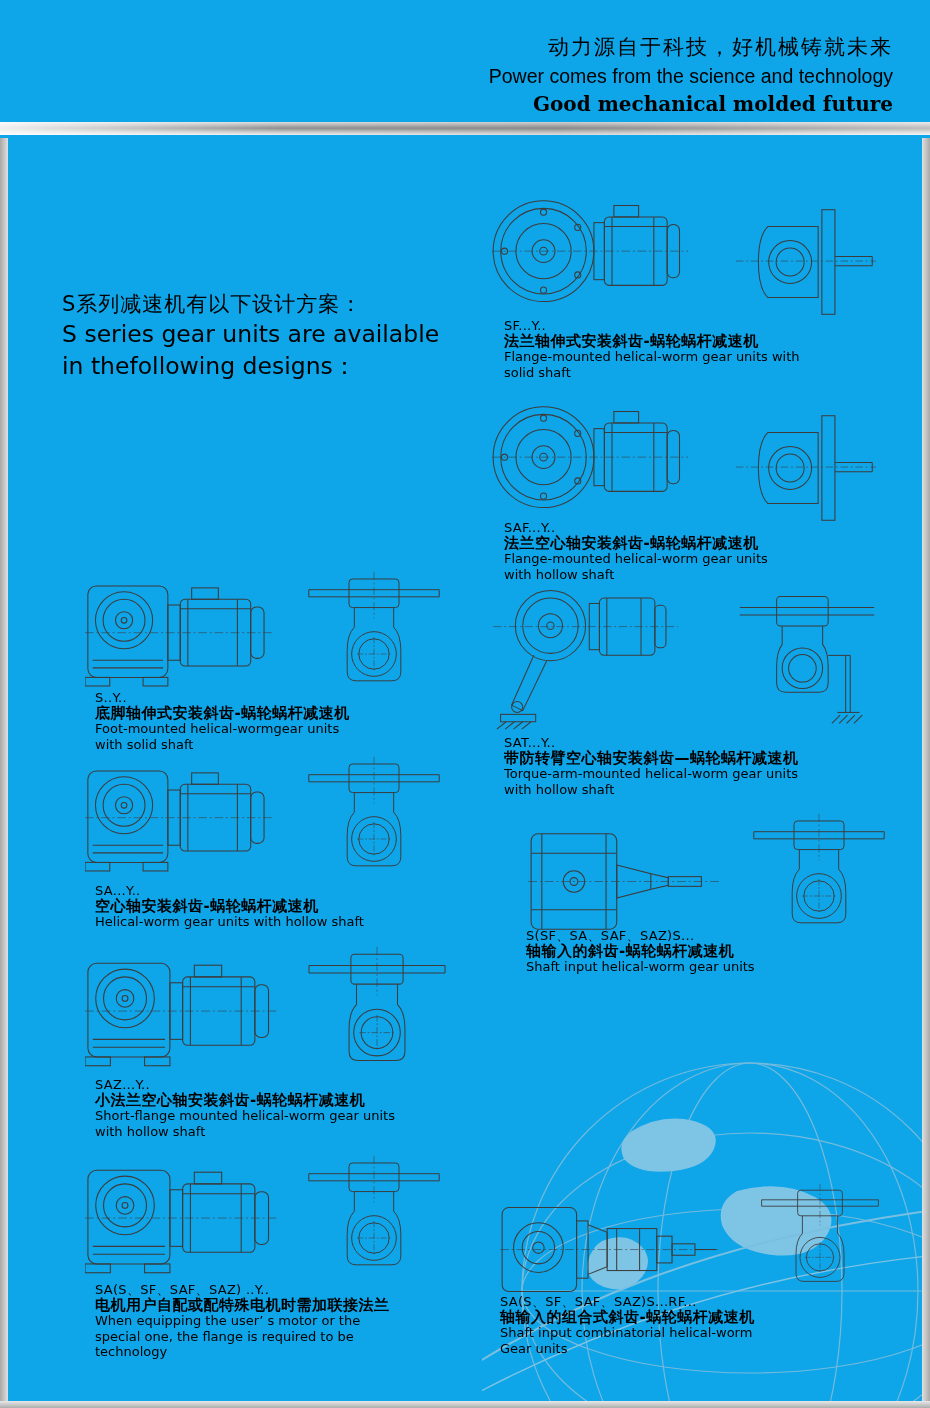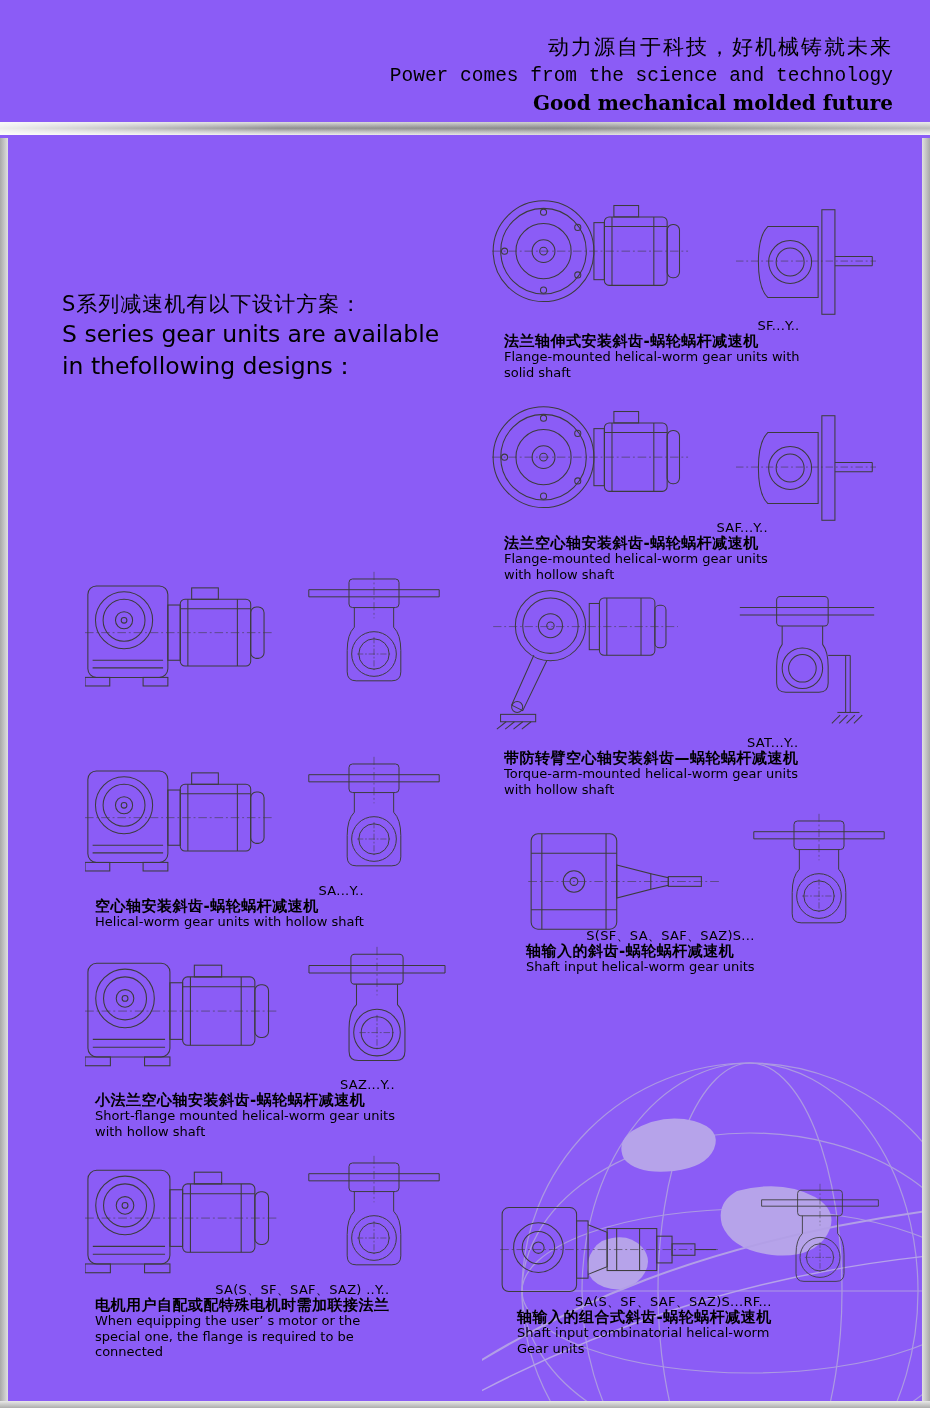--- a/index.html
+++ b/index.html
@@ -4,51 +4,51 @@
 <style>
   * { margin:0; padding:0; box-sizing:border-box; }
   html,body { width:930px; height:1408px; }
   body {
     position:relative;
     background:#ffffff;
     font-family:"DejaVu Sans", sans-serif;
     color:#000;
     overflow:hidden;
   }
-  .page { position:absolute; inset:0; background:#8b5cf6; }
+  .page { position:absolute; inset:0; background:#0ea5e9; }
 
   
   .edge-left  { position:absolute; left:0;  top:138px; width:8px;  height:1263px;
                 background:linear-gradient(90deg,#a8a8a8,#e0e0e0); }
   .edge-right { position:absolute; right:0; top:138px; width:8px;  height:1263px;
                 background:linear-gradient(270deg,#a8a8a8,#e0e0e0); }
   .edge-bottom{ position:absolute; left:0; bottom:0; width:100%; height:7px;
                 background:linear-gradient(0deg,#adadad,#e8e8e8); }
 
   
   .header { position:absolute; top:33px; right:37px; text-align:right; z-index:3; }
   .header .cn   { font-size:21px; letter-spacing:2px; font-weight:500; }
-  .header .en   { font-family:Liberation Mono, monospace; font-size:19.5px; margin-top:4px; }
+  .header .en   { font-family:Liberation Sans, sans-serif; font-size:19.5px; margin-top:4px; }
   .header .bold { font-family:"DejaVu Serif", serif; font-size:20px; font-weight:bold; margin-top:4px; }
 
   .bar { position:absolute; top:122px; left:0; width:100%; height:13px; z-index:2;
          background:
            linear-gradient(90deg, rgba(255,255,255,.85), rgba(255,255,255,0) 30%, rgba(80,80,80,.10) 60%, rgba(255,255,255,.4) 100%),
            linear-gradient(180deg,#dedede 0%, #8f8f8f 48%, #c6c6c6 75%, #efefef 100%); }
 
   
   .intro { position:absolute; left:62px; top:290px; z-index:3; }
   .intro .cn { font-size:21px; letter-spacing:1px; font-weight:500; }
   .intro .en { font-size:23.5px; line-height:32px; margin-top:0; }
 
   
   .item  { position:absolute; width:410px; z-index:3; }
   .draw  { position:absolute; }
   .label { position:absolute; font-size:13px; line-height:15.5px; }
-  .label .code { letter-spacing:.3px;text-align:right; }
+  .label .code { letter-spacing:.3px; }
   .label .cn   { font-weight:bold; font-size:15px; letter-spacing:.5px; }
   .label .en   { white-space:pre-line; }
 
   .globe { position:absolute; right:8px; bottom:7px; opacity:.55; z-index:1; }
 </style>
 </head>
 <body>
 
 <svg width="0" height="0" style="position:absolute" aria-hidden="true">
   <defs>
@@ -217,20 +217,26 @@
     <div class="en">in thefollowing designs：</div>
   </section>
 
   <section class="item" style="left:85px; top:568px; height:200px">
     <svg class="draw" style="left:0; top:14px" width="200" height="107" viewBox="0 0 210 112">
         <use href="#g-side-foot"></use>
       </svg>
     <svg class="draw" style="left:222px; top:2px" width="134" height="118" viewBox="0 0 150 132">
         <use href="#g-end-top"></use>
       </svg>
+    <div class="label" style="left:10px; top:122px">
+      <div class="code">S..Y..</div>
+      <div class="cn">底脚轴伸式安装斜齿-蜗轮蜗杆减速机</div>
+      <div class="en">Foot-mounted helical-wormgear units
+with solid shaft</div>
+    </div>
   </section>
 
   <section class="item" style="left:85px; top:755px; height:190px">
     <svg class="draw" style="left:0; top:12px" width="200" height="107" viewBox="0 0 210 112">
         <use href="#g-side-foot"></use>
       </svg>
     <svg class="draw" style="left:222px; top:0" width="134" height="118" viewBox="0 0 150 132">
         <use href="#g-end-top"></use>
       </svg>
     <div class="label" style="left:10px; top:128px">
@@ -260,21 +266,21 @@
         <use href="#g-side-foot"></use>
       </svg>
     <svg class="draw" style="left:222px; top:2px" width="134" height="118" viewBox="0 0 150 132">
         <use href="#g-end-top"></use>
       </svg>
     <div class="label" style="left:10px; top:130px">
       <div class="code">SA(S、SF、SAF、SAZ) ..Y..</div>
       <div class="cn">电机用户自配或配特殊电机时需加联接法兰</div>
       <div class="en">When equipping the user’ s motor or the
 special one, the flange is required to be
-connected</div>
+technology</div>
     </div>
   </section>
 
   <section class="item" style="left:490px; top:190px; height:200px">
     <svg class="draw" style="left:0; top:6px" width="205" height="116" viewBox="0 0 215 122">
         <use href="#g-flange-side"></use>
       </svg>
     <svg class="draw" style="left:246px; top:16px" width="140" height="112" viewBox="0 0 150 120">
         <use href="#g-end-flange"></use>
       </svg>
@@ -331,21 +337,21 @@
   </section>
 
 
   <section class="item" style="left:500px; top:1182px; height:180px">
     <svg class="draw" style="left:0; top:16px" width="220" height="105" viewBox="0 0 230 110">
         <use href="#g-combi"></use>
       </svg>
     <svg class="draw" style="left:260px; top:0" width="120" height="106" viewBox="0 0 150 132">
         <use href="#g-end-top"></use>
       </svg>
-    <div class="label" style="left:17px; top:112px">
+    <div class="label" style="left:0; top:112px">
       <div class="code">SA(S、SF、SAF、SAZ)S...RF...</div>
       <div class="cn">轴输入的组合式斜齿-蜗轮蜗杆减速机</div>
       <div class="en">Shaft input combinatorial helical-worm
 Gear units</div>
     </div>
   </section>
 
 </div>
 
 </body></html>

